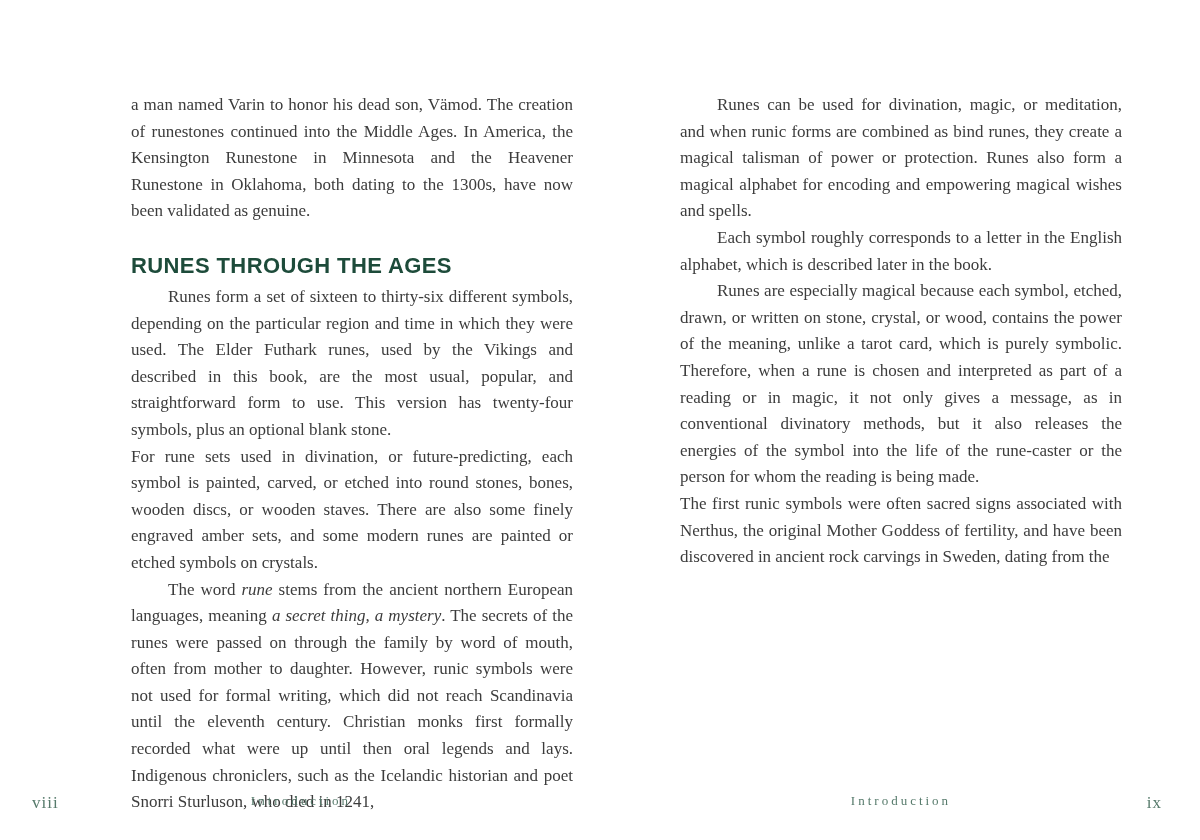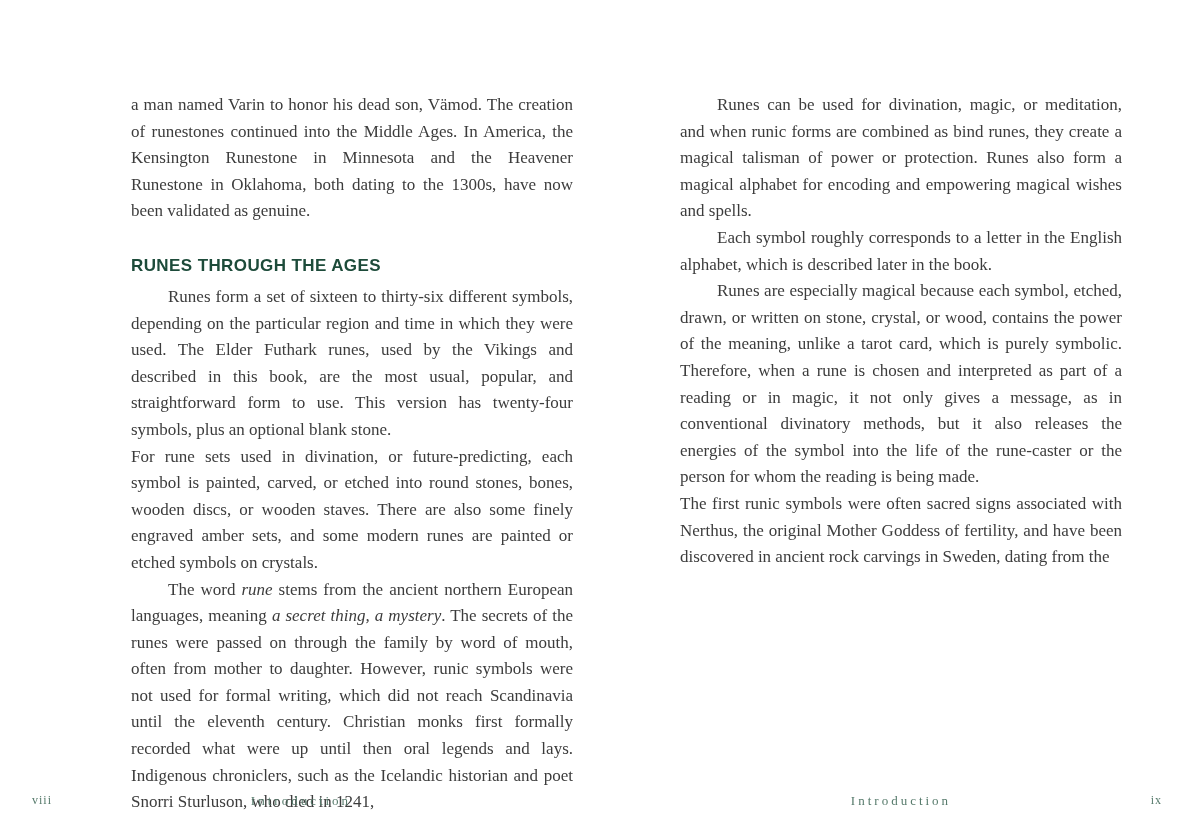--- a/index.html
+++ b/index.html
@@ -27,21 +27,21 @@
     text-align:justify;
   }
   #col-left{left:87px;margin-left:44px;}
   #col-right{left:680px;}
   .text-column p{margin:0;}
   .text-column p.indented{text-indent:37px;}
   .text-column em{font-style:italic;}
   .section-heading{
     font-family:"Liberation Sans",sans-serif;
     font-weight:700;
-    font-size:17px;
+    font-size:22px;
     line-height:26px;
     letter-spacing:0.4px;
     color:var(--heading-color);
     margin:28px 0 5px 0;
     text-align:left;
   }
   .footer{
     position:absolute;
     top:793px;
     width:442px;
@@ -52,21 +52,21 @@
   #footer-left{left:80px;}
   #footer-right{left:680px;}
   .running-footer{
     letter-spacing:3px;
     display:inline-block;
   }
   .page-number{
     position:absolute;
     top:0;
     letter-spacing:1px;
-    font-size:12px;
+    font-size:17px;
   }
   #footer-left .page-number{left:-48px;}
   #footer-right .page-number{right:-40px;}
 </style>
 </head>
 <body>
 
 <div class="spread">
 
   <div class="text-column" id="col-left">

